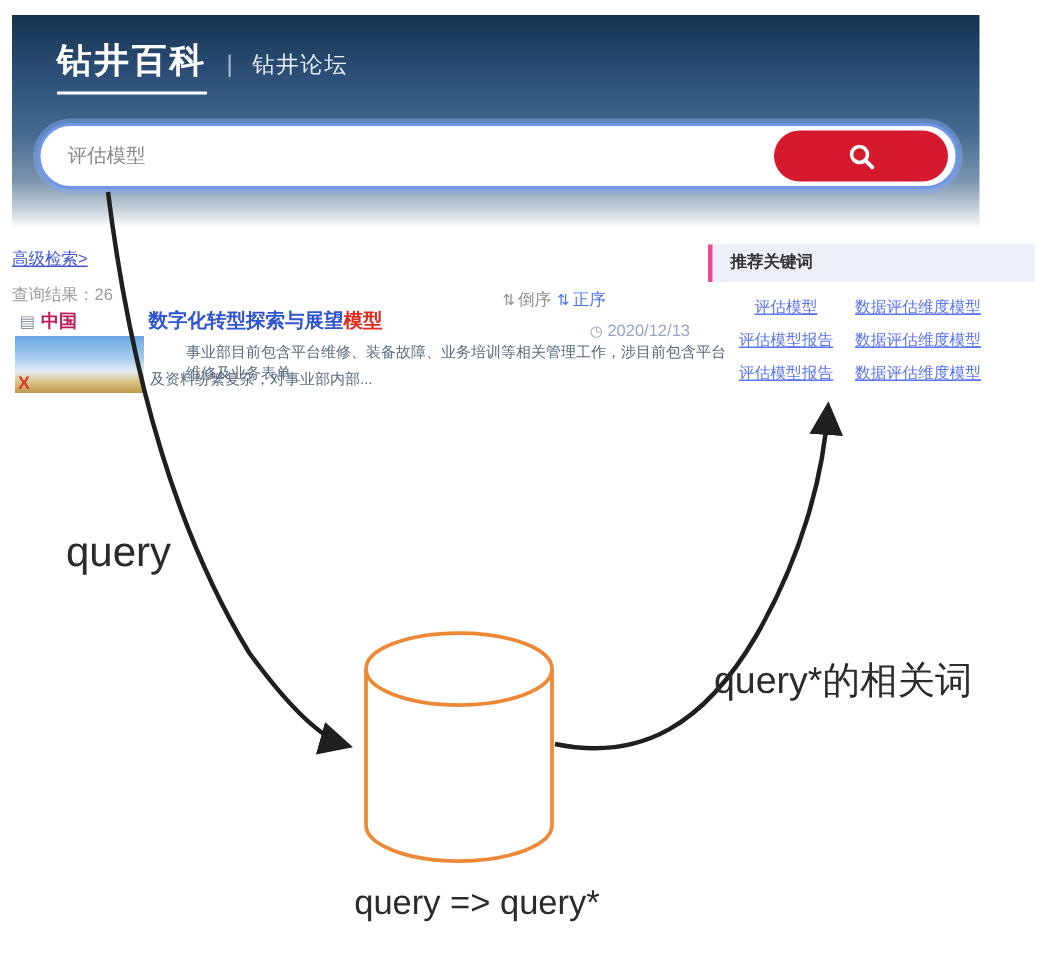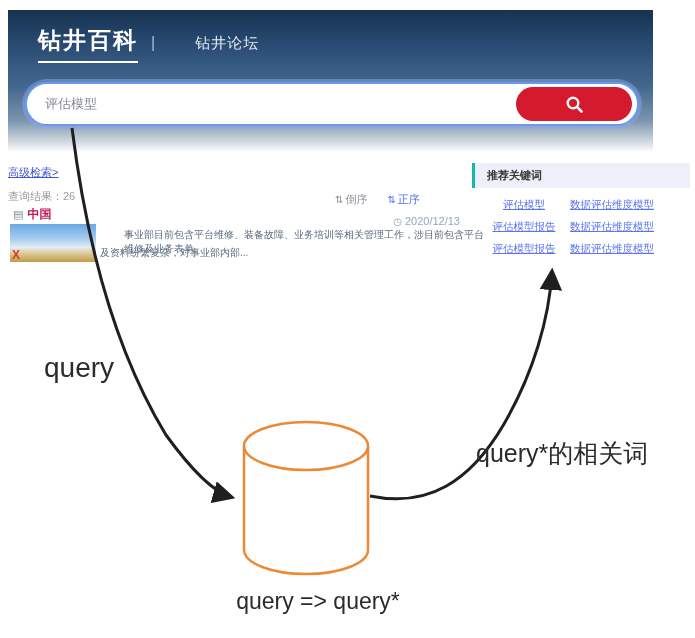--- a/index.html
+++ b/index.html
@@ -9,21 +9,21 @@
 
   
   .site-header {
     position:absolute; left:8px; top:10px; width:645px; height:142px;
     background:linear-gradient(180deg,#16324f 0%,#2a4c74 25%,#44698f 55%,#7c95ae 78%,#ccd5de 92%,#ffffff 100%);
   }
   .brand-row { position:absolute; left:30px; top:15px; display:flex; align-items:baseline; gap:13px; }
   .brand { color:#fff; font-size:23px; font-weight:bold; letter-spacing:2px;
            padding-bottom:5px; border-bottom:2px solid #fff; cursor:pointer; }
   .brand-sep { color:#aebfd4; font-size:16px; }
-  .forum-link { color:#e7edf4; font-size:15px; letter-spacing:1px; cursor:pointer;margin-left:27px; }
+  .forum-link { color:#e7edf4; font-size:15px; letter-spacing:1px; cursor:pointer; }
 
   .search-bar {
     position:absolute; left:17px; top:72px; width:614px; height:44px;
     background:#fff; border:2px solid #6f97ec; border-radius:24px;
     box-shadow:0 0 0 3px rgba(130,165,240,.5);
   }
   .search-input {
     position:absolute; left:18px; top:2px; width:470px; height:36px;
     border:none; outline:none; font-size:13px; color:#84898f; background:transparent;
     font-family:"Liberation Sans","DejaVu Sans",sans-serif;
@@ -32,21 +32,21 @@
     position:absolute; right:5px; top:3px; width:116px; height:34px;
     background:#d41a2c; border:none; border-radius:17px; cursor:pointer;
     display:flex; align-items:center; justify-content:center;
   }
 
   
   .adv-link { position:absolute; left:8px; top:165px; font-size:11px; color:#4256cf;
               text-decoration:underline; cursor:pointer; }
   .result-count { position:absolute; left:8px; top:189px; font-size:11px; color:#9a9a9a; }
 
-  .sort-bar { position:absolute; left:335px; top:192px; font-size:11px; display:flex; gap:20px; }
+  .sort-bar { position:absolute; left:335px; top:192px; font-size:11px; display:flex; gap:4px; }
   .sort-desc { color:#8b8f96; cursor:pointer; }
   .sort-asc { color:#4f74ec; cursor:pointer; }
   .sort-ic { font-size:10px; margin-right:2px; }
 
   .result-head { position:absolute; left:13px; top:206px; display:flex; align-items:center; }
   .src-ic { color:#8a93a6; font-size:11px; margin-right:4px; }
   .src-name { color:#be185d; font-size:12px; font-weight:bold; }
   .result-title { position:absolute; left:99px; top:205px; font-size:13px; font-weight:bold; cursor:pointer; }
   .title-main { color:#2f55d0; }
   .title-hl { color:#e02a1d; }
@@ -59,21 +59,21 @@
     position:absolute; left:10px; top:224px; width:86px; height:38px;
     background:linear-gradient(180deg,#6aa7e4 0%,#a8cdf0 40%,#e4ecf2 62%,#d9c488 80%,#c09a4e 100%);
     cursor:pointer; overflow:hidden;
   }
   .thumb-x { position:absolute; left:2px; bottom:0; color:#d23a2a; font-size:12px; font-weight:bold; }
   .desc-1 { position:absolute; left:100px; top:228px; width:365px; font-size:10px; color:#5a6b80;margin-left:24px; }
   .desc-2 { position:absolute; left:100px; top:246px; width:365px; font-size:10px; color:#5a6b80; }
 
   
   .kw-panel { position:absolute; left:472px; top:163px; width:218px; }
-  .kw-head { height:25px; line-height:25px; background:#edf0f8; border-left:3px solid #14b8a6;
+  .kw-head { height:25px; line-height:25px; background:#edf0f8; border-left:3px solid #ec4899;
              padding-left:12px; font-size:11px; font-weight:bold; color:#333; }
   .kw-grid { display:grid; grid-template-columns:92px 120px; row-gap:8px; padding:10px 0 0 6px; }
   .kw-link { font-size:10.5px; color:#5b76f0; text-decoration:underline; cursor:pointer; }
   .kw-c1 { text-align:center; }
   .kw-c2 { text-align:left; }
 
   
   .diagram-svg { position:absolute; left:0; top:0; width:695px; height:638px; pointer-events:none; }
   .lbl { position:absolute; color:#2b2b2b; }
   .lbl-query { left:44px; top:352px; font-size:28px; }
@@ -112,20 +112,23 @@
   <div class="sort-bar">
     <span class="sort-desc"><span class="sort-ic">⇅</span><span>倒序</span></span>
     <span class="sort-asc"><span class="sort-ic">⇅</span><span>正序</span></span>
   </div>
 
   <div class="result-head">
     <span class="src-ic">▤</span>
     <span class="src-name">中国</span>
   </div>
 
+  <div class="result-title">
+    <span class="title-main">数字化转型探索与展望</span><span class="title-hl">模型</span>
+  </div>
 
   <div class="date-row">
     <span class="clock-ic">◷</span>
     <span>2020/12/13</span>
   </div>
 
   <div class="thumb">
     <span class="thumb-x">X</span>
   </div>
   <div class="desc-1">事业部目前包含平台维修、装备故障、业务培训等相关管理工作，涉目前包含平台维修及业务表单</div>

